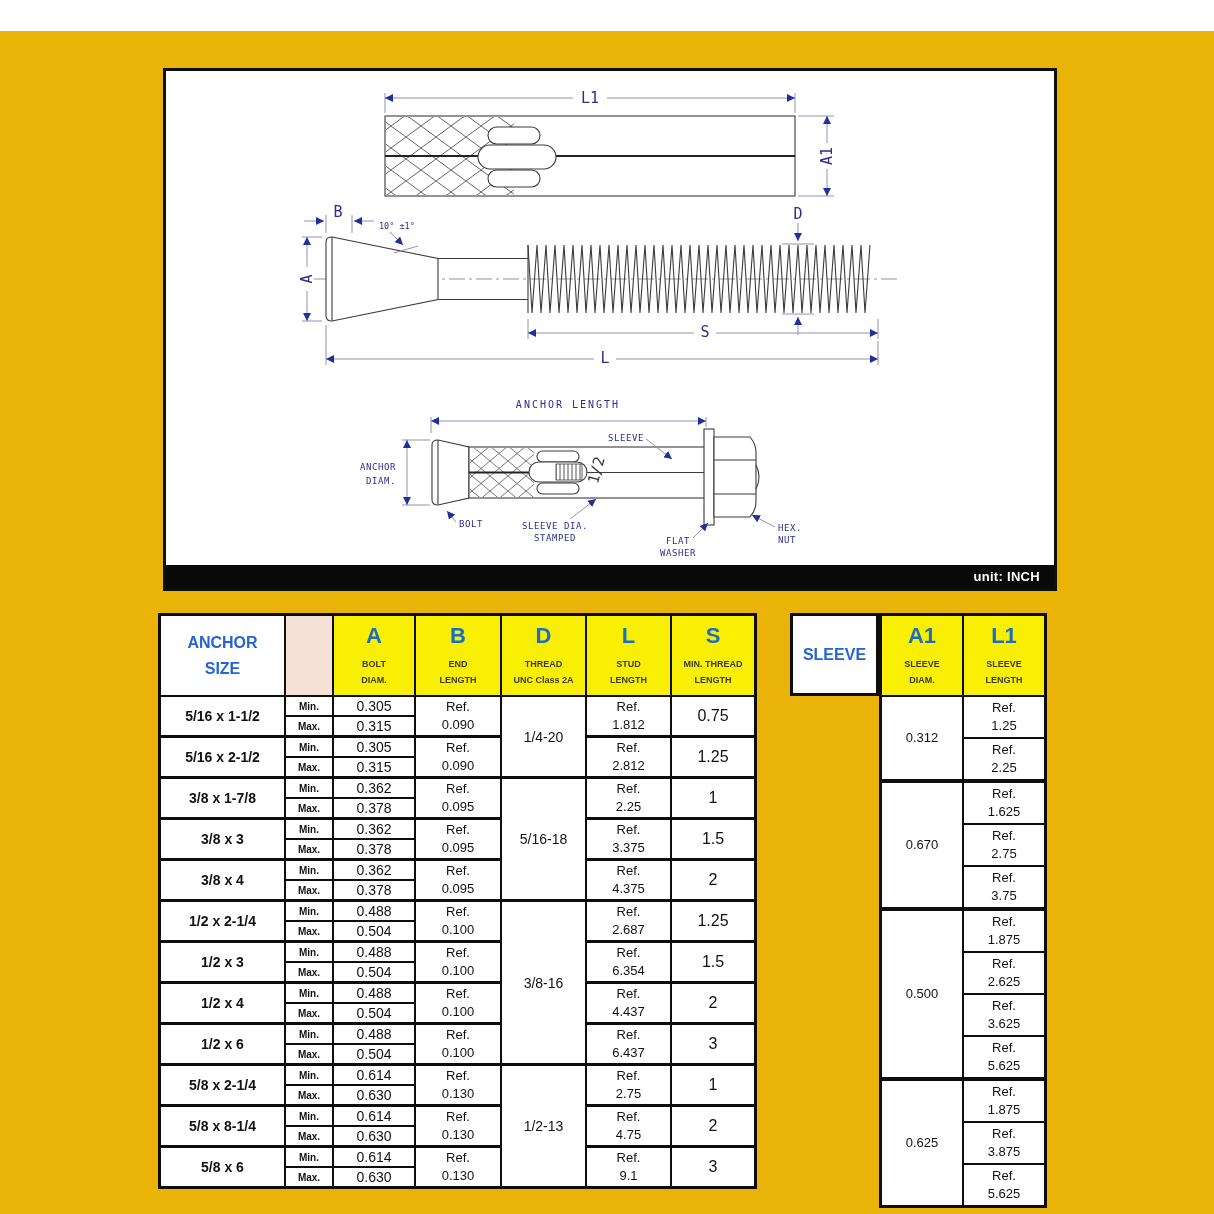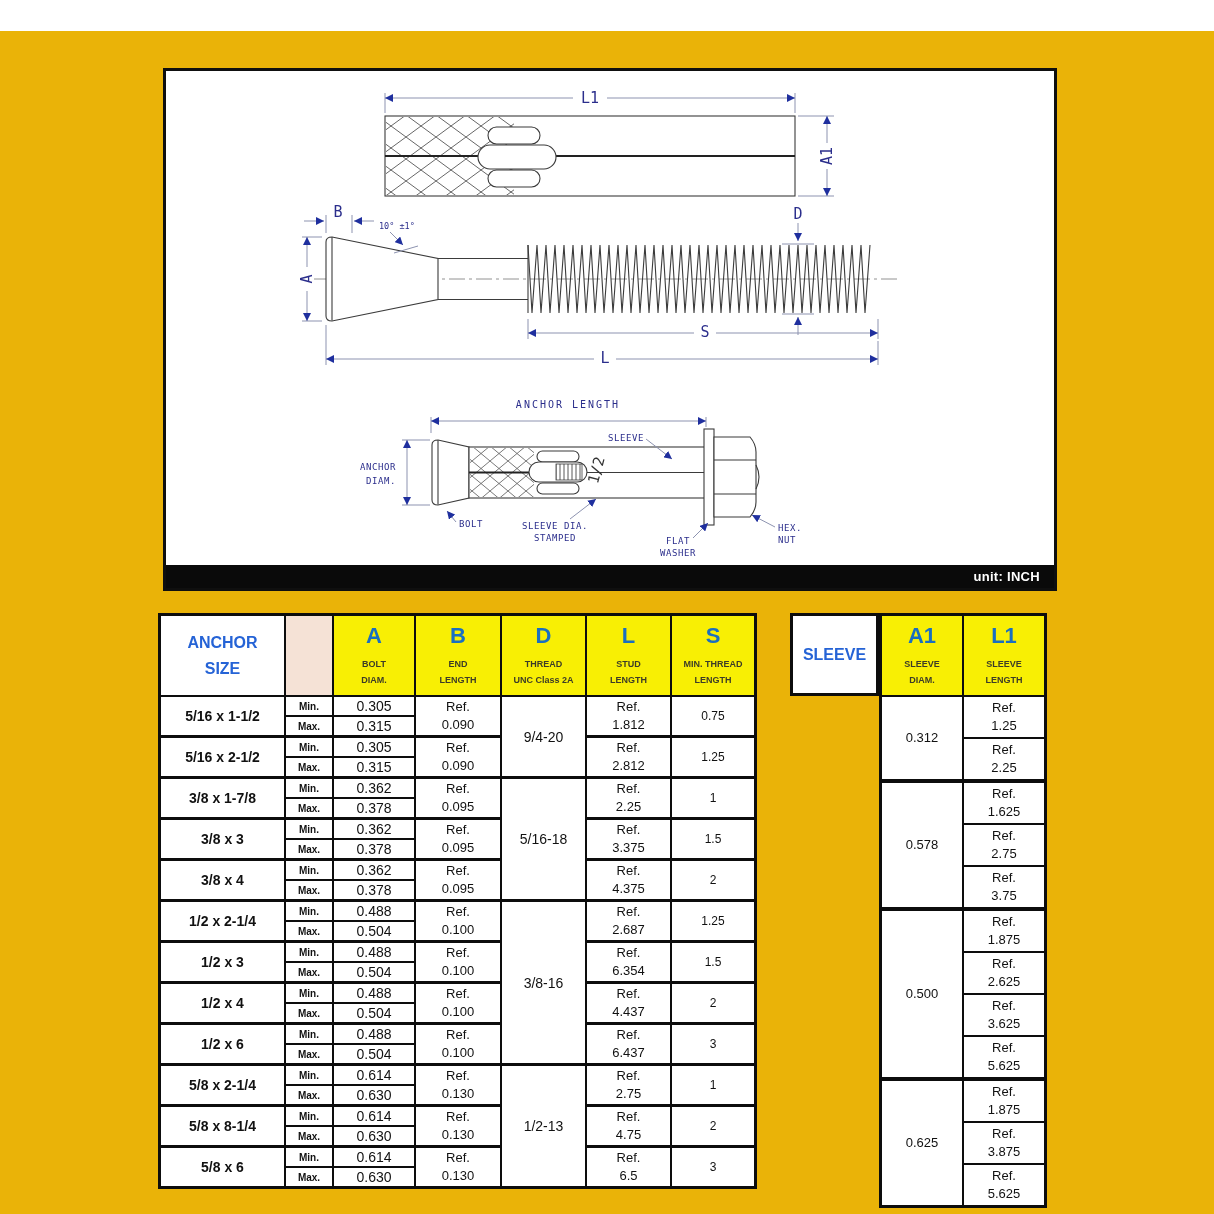--- a/index.html
+++ b/index.html
@@ -37,21 +37,21 @@
   th.hsize{background:#fff;color:#2563d6;font-size:16px;line-height:1.6;font-weight:bold;}
   th.hpeach{background:#f5e2d6;}
   .letter{color:#1a6fc0;font-size:22px;font-weight:bold;line-height:1;margin-top:2px;}
   .sub{color:#3c3c28;font-size:9px;font-weight:bold;line-height:1.7;}
   .hcol .letter{margin-bottom:10px;}
   .size{font-weight:bold;font-size:14px;}
   .mm{font-weight:bold;font-size:10px;height:18px;}
   .num{font-size:14px;height:18px;}
   .refcell{font-size:13px;line-height:1.35;}
   .dcell{font-size:14px;}
-  .scell{font-size:12px;}
+  .scell{font-size:16px;}
   .minb{border-bottom-width:1px;}
   .maxb{border-top-width:1px;}
   .ltable tr.rsep td{border-top-width:3px;}
   .rtable td{height:40px;font-size:13px;line-height:1.35;}
   .rtable tr.gsep td{border-top-width:4px;}
   .a1cell{font-size:13.5px;}
   .sleevebox{position:absolute;left:790px;top:582px;width:83px;height:77px;
      border:3px solid #0d0d0d;background:#fff;display:flex;align-items:center;
      justify-content:center;color:#2563d6;font-weight:bold;font-size:16px;}
 </style>
@@ -264,21 +264,21 @@
     </thead>
     <tbody>
         <tr>
           <td class="size" rowspan="2">5/16 x 1-1/2</td>
           <td class="mm minb">Min.</td>
           <td class="num minb">0.305</td>
           <td class=" refcell" rowspan="2">
             <div>Ref.</div>
             <div>0.090</div>
           </td>
-          <td class="dcell" rowspan="4">9/4-20</td>
+          <td class="dcell" rowspan="4">1/4-20</td>
           <td class=" refcell" rowspan="2">
             <div>Ref.</div>
             <div>1.812</div>
           </td>
           <td class="scell" rowspan="2">0.75</td>
         </tr>
         <tr>
           <td class="mm maxb">Max.</td>
           <td class="num maxb">0.315</td>
         </tr>
@@ -468,21 +468,21 @@
         <tr class="rsep">
           <td class="size" rowspan="2">5/8 x 6</td>
           <td class="mm minb">Min.</td>
           <td class="num minb">0.614</td>
           <td class=" refcell" rowspan="2">
             <div>Ref.</div>
             <div>0.130</div>
           </td>
           <td class=" refcell" rowspan="2">
             <div>Ref.</div>
-            <div>6.5</div>
+            <div>9.1</div>
           </td>
           <td class="scell" rowspan="2">3</td>
         </tr>
         <tr>
           <td class="mm maxb">Max.</td>
           <td class="num maxb">0.630</td>
         </tr>
       </tbody>
   </table>
 
@@ -512,21 +512,21 @@
             <div>1.25</div>
           </td>
         </tr>
         <tr>
           <td class=" refcell">
             <div>Ref.</div>
             <div>2.25</div>
           </td>
         </tr>
         <tr class="gsep">
-          <td class="a1cell" rowspan="3">0.578</td>
+          <td class="a1cell" rowspan="3">0.670</td>
           <td class=" refcell">
             <div>Ref.</div>
             <div>1.625</div>
           </td>
         </tr>
         <tr>
           <td class=" refcell">
             <div>Ref.</div>
             <div>2.75</div>
           </td>

